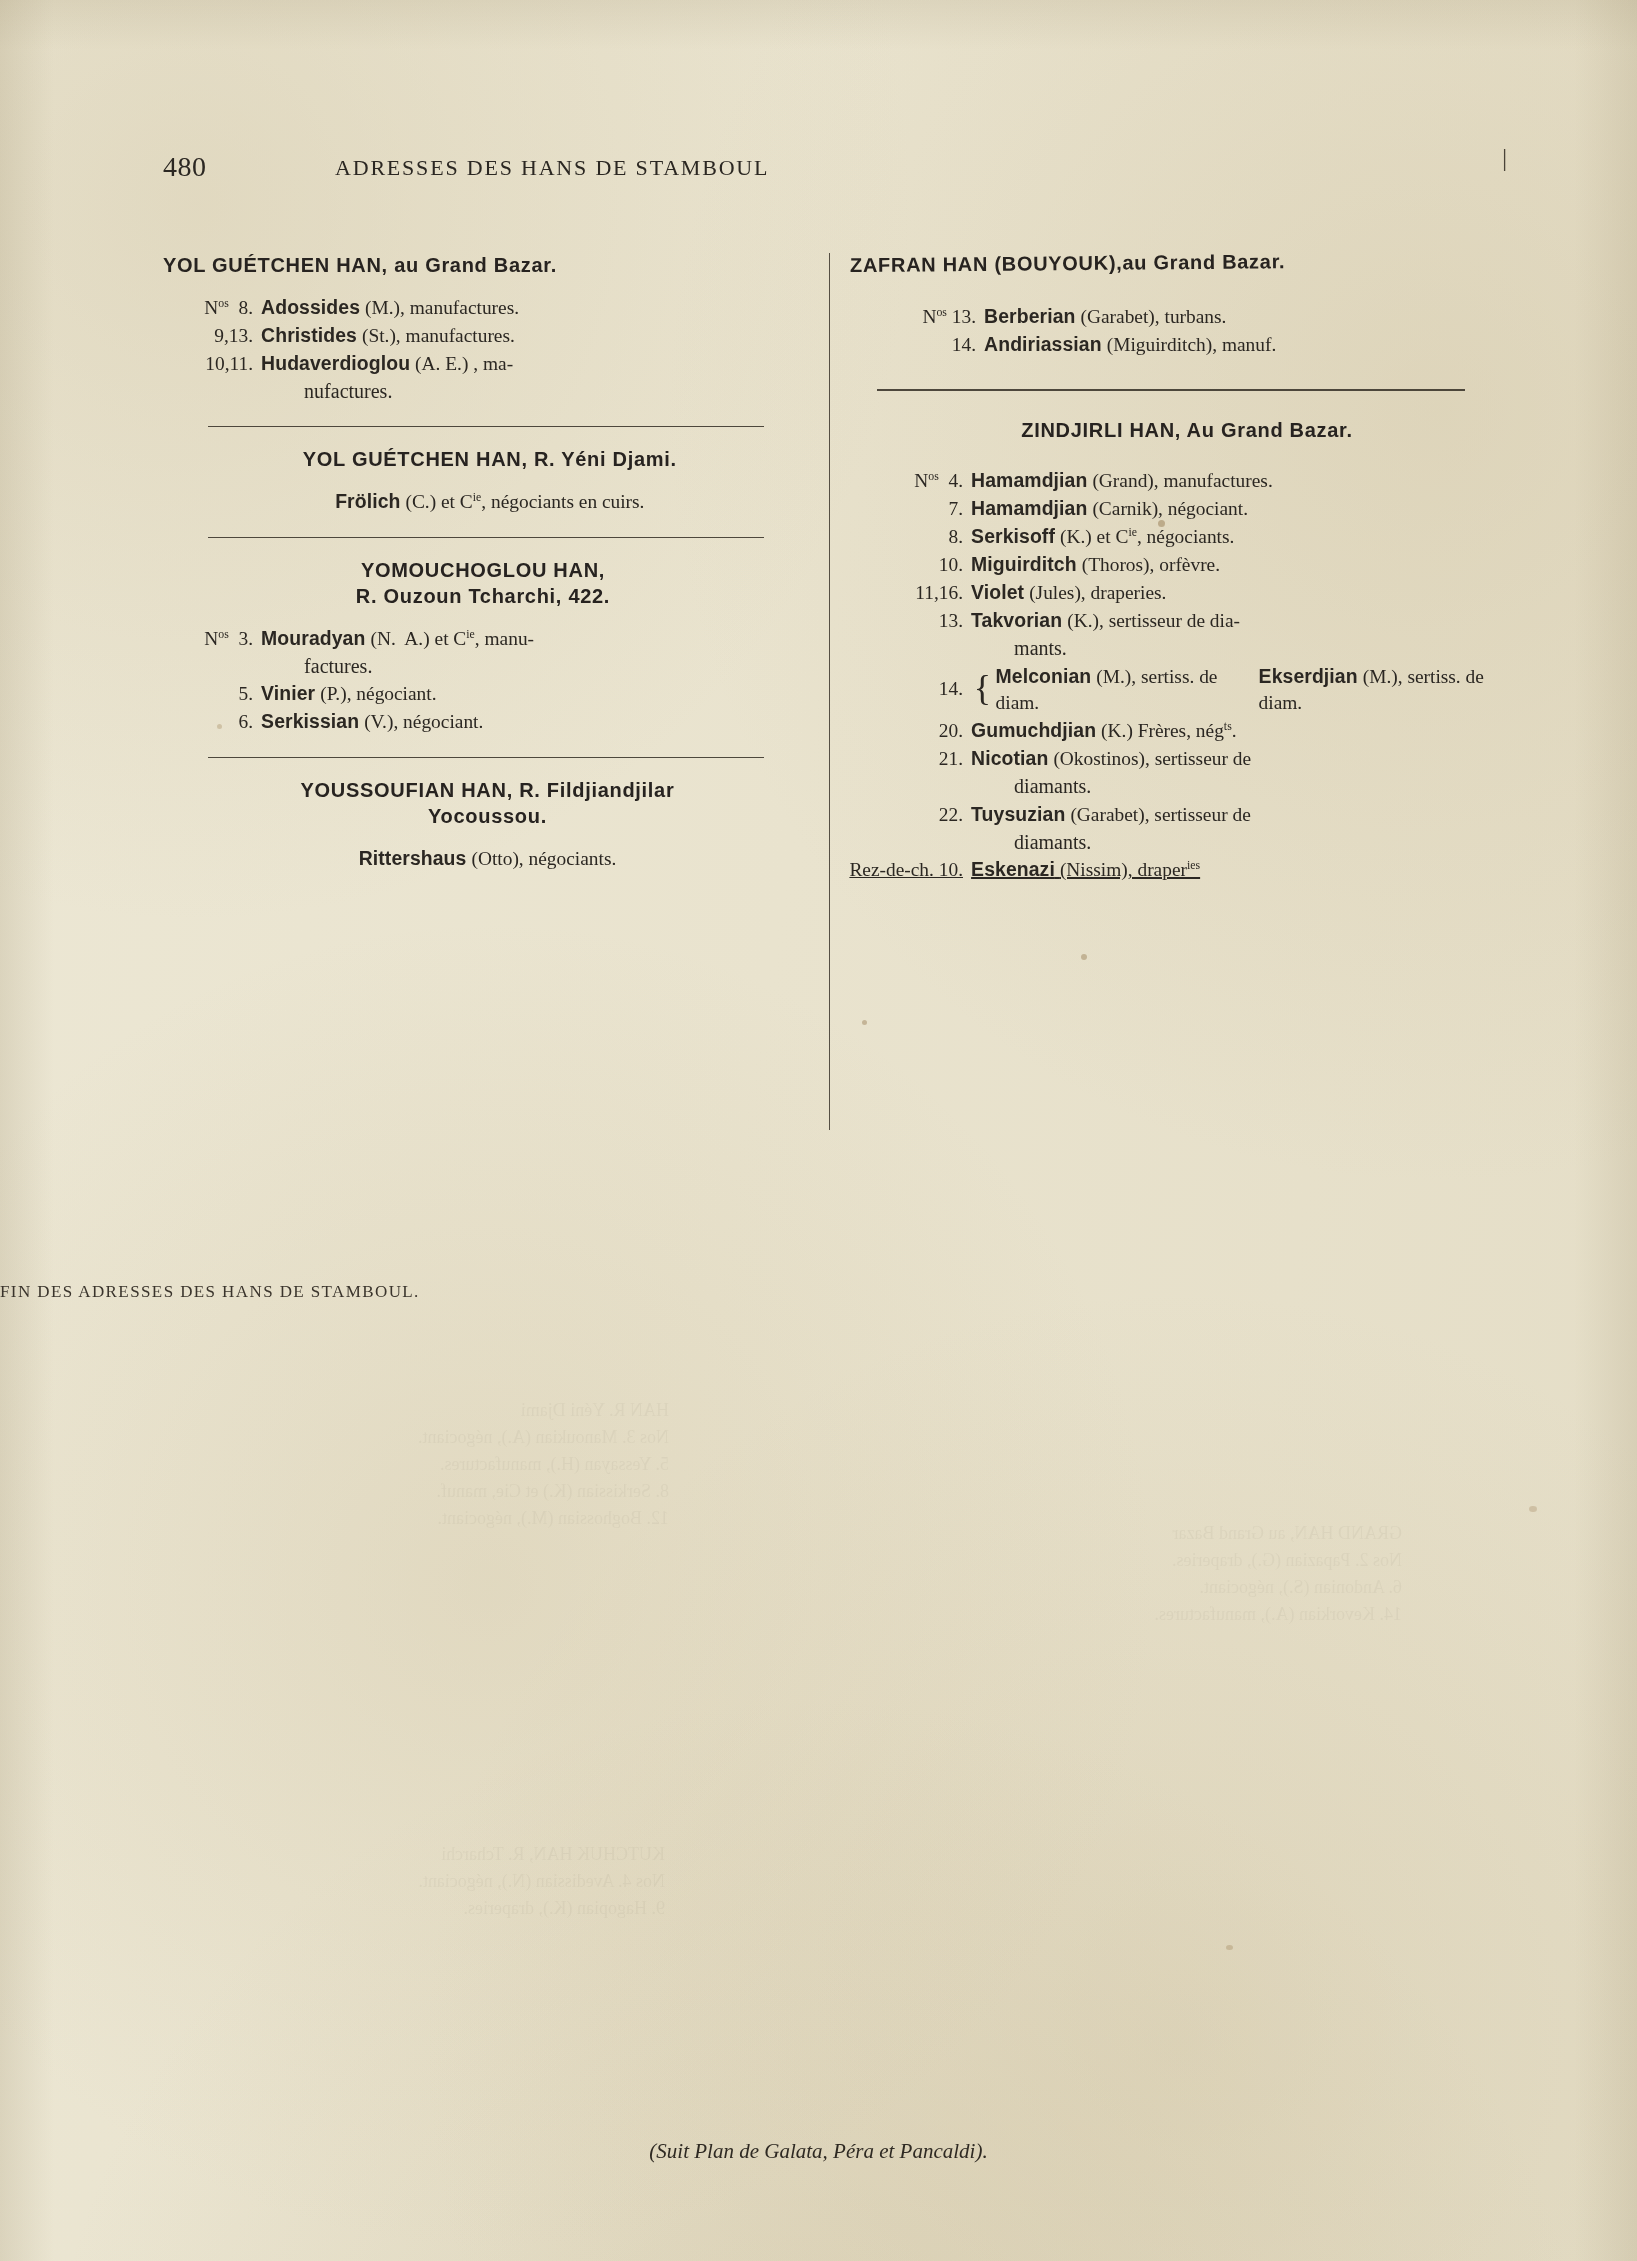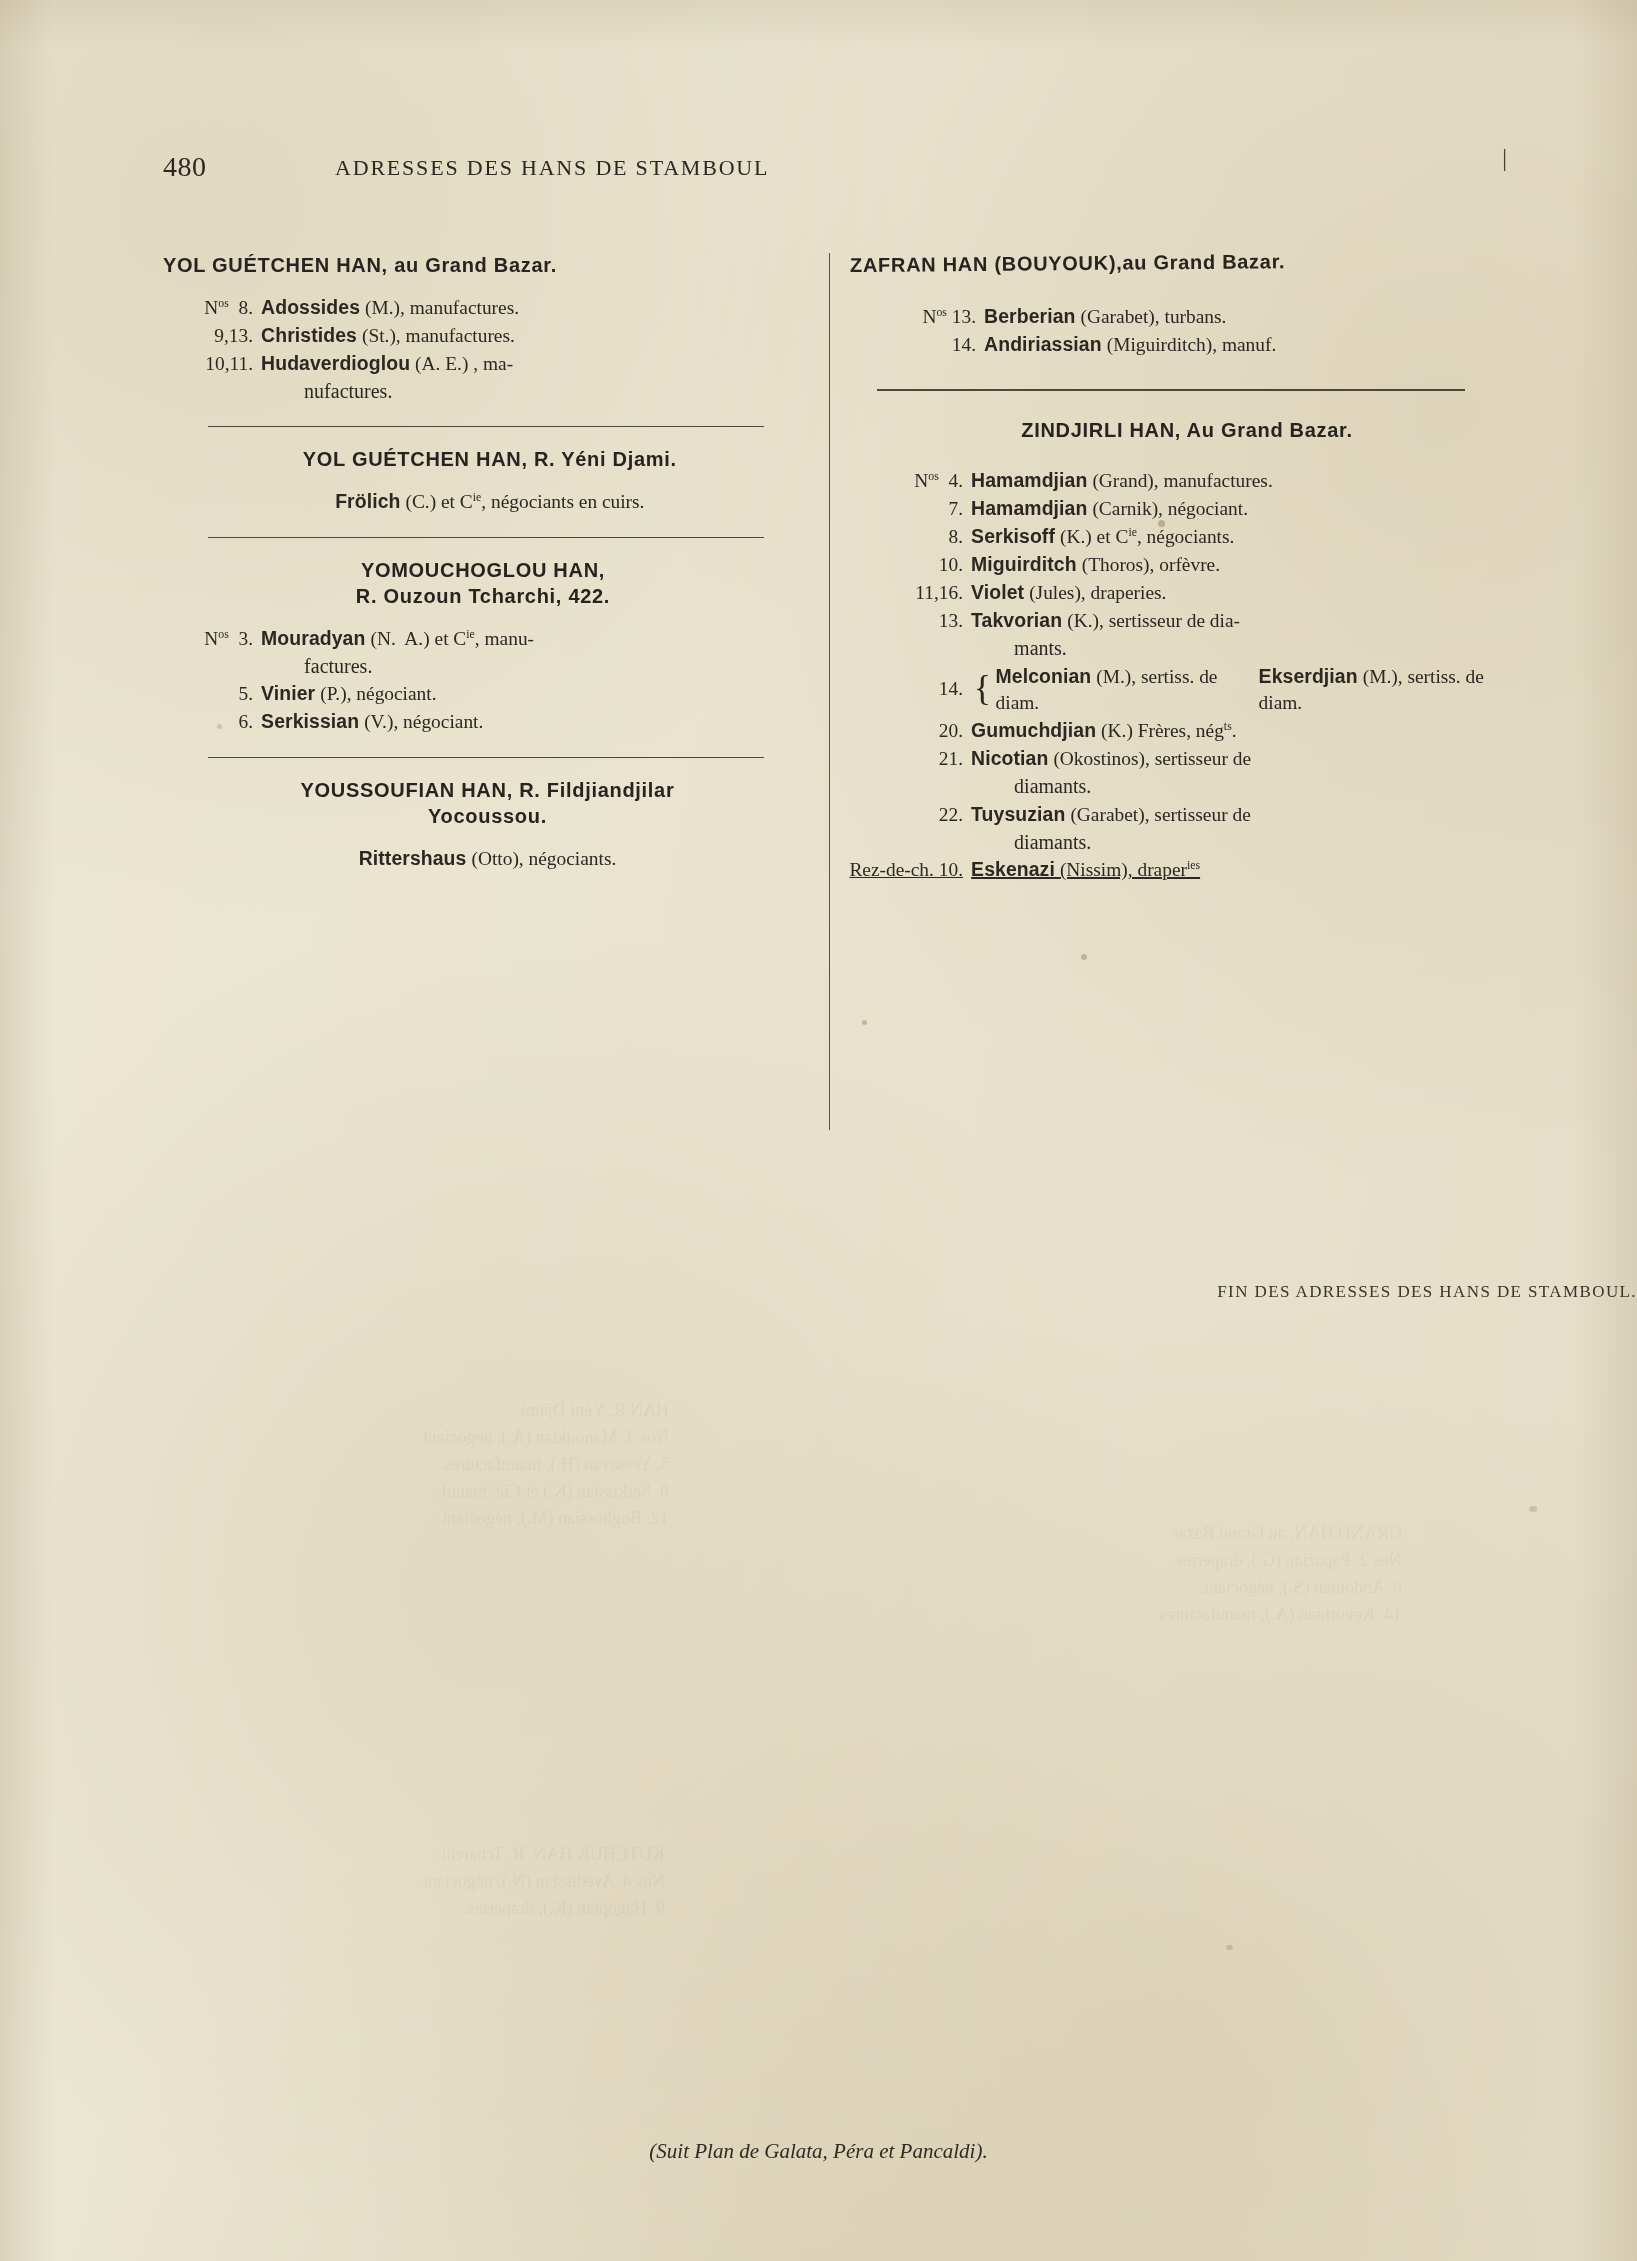--- a/index.html
+++ b/index.html
@@ -170,21 +170,21 @@
     margin: 22px auto 20px auto;
     opacity: 0.9;
   }
   .rule.left-rule { margin-left: 45px; }
 
   .fin {
     position: absolute;
     top: 1282px;
     left: 0;
     width: 1637px;
-    text-align: right;
+    text-align: left;
     font-size: 17px;
     letter-spacing: 1.4px;
     color: #3a342c;
   }
   .footer-note {
     position: absolute;
     top: 2139px;
     left: 0;
     width: 1637px;
     text-align: center;

